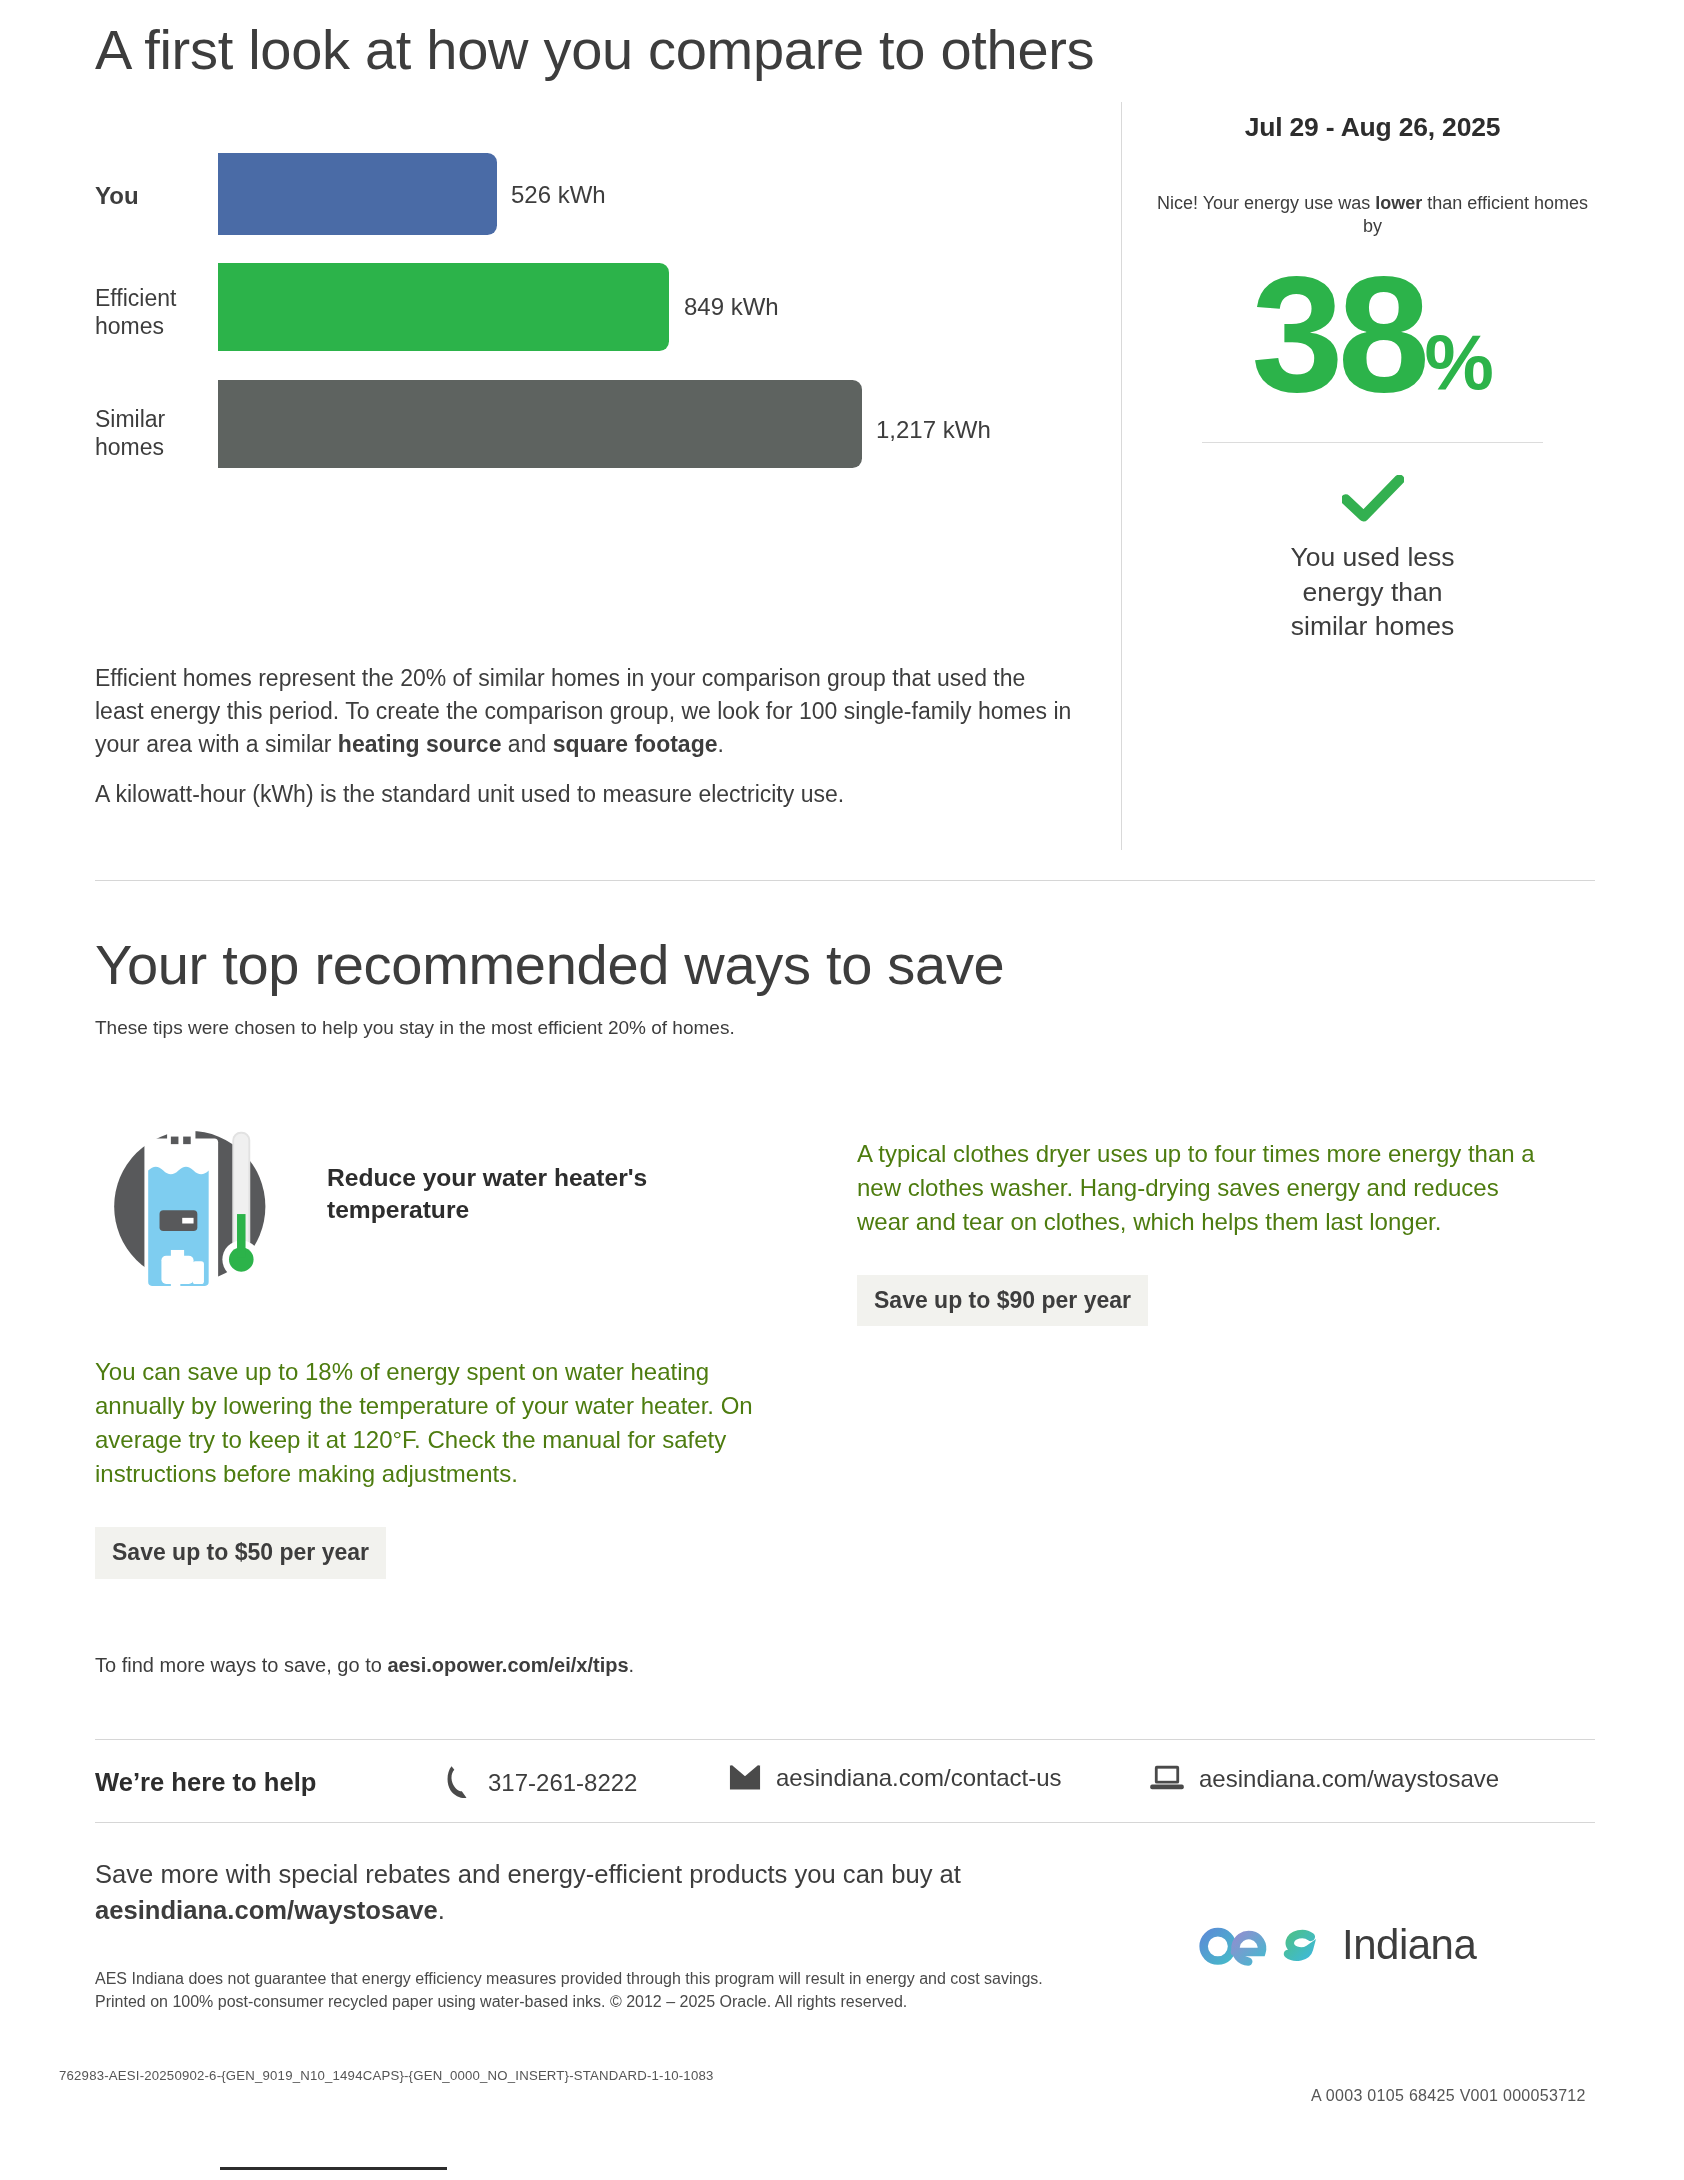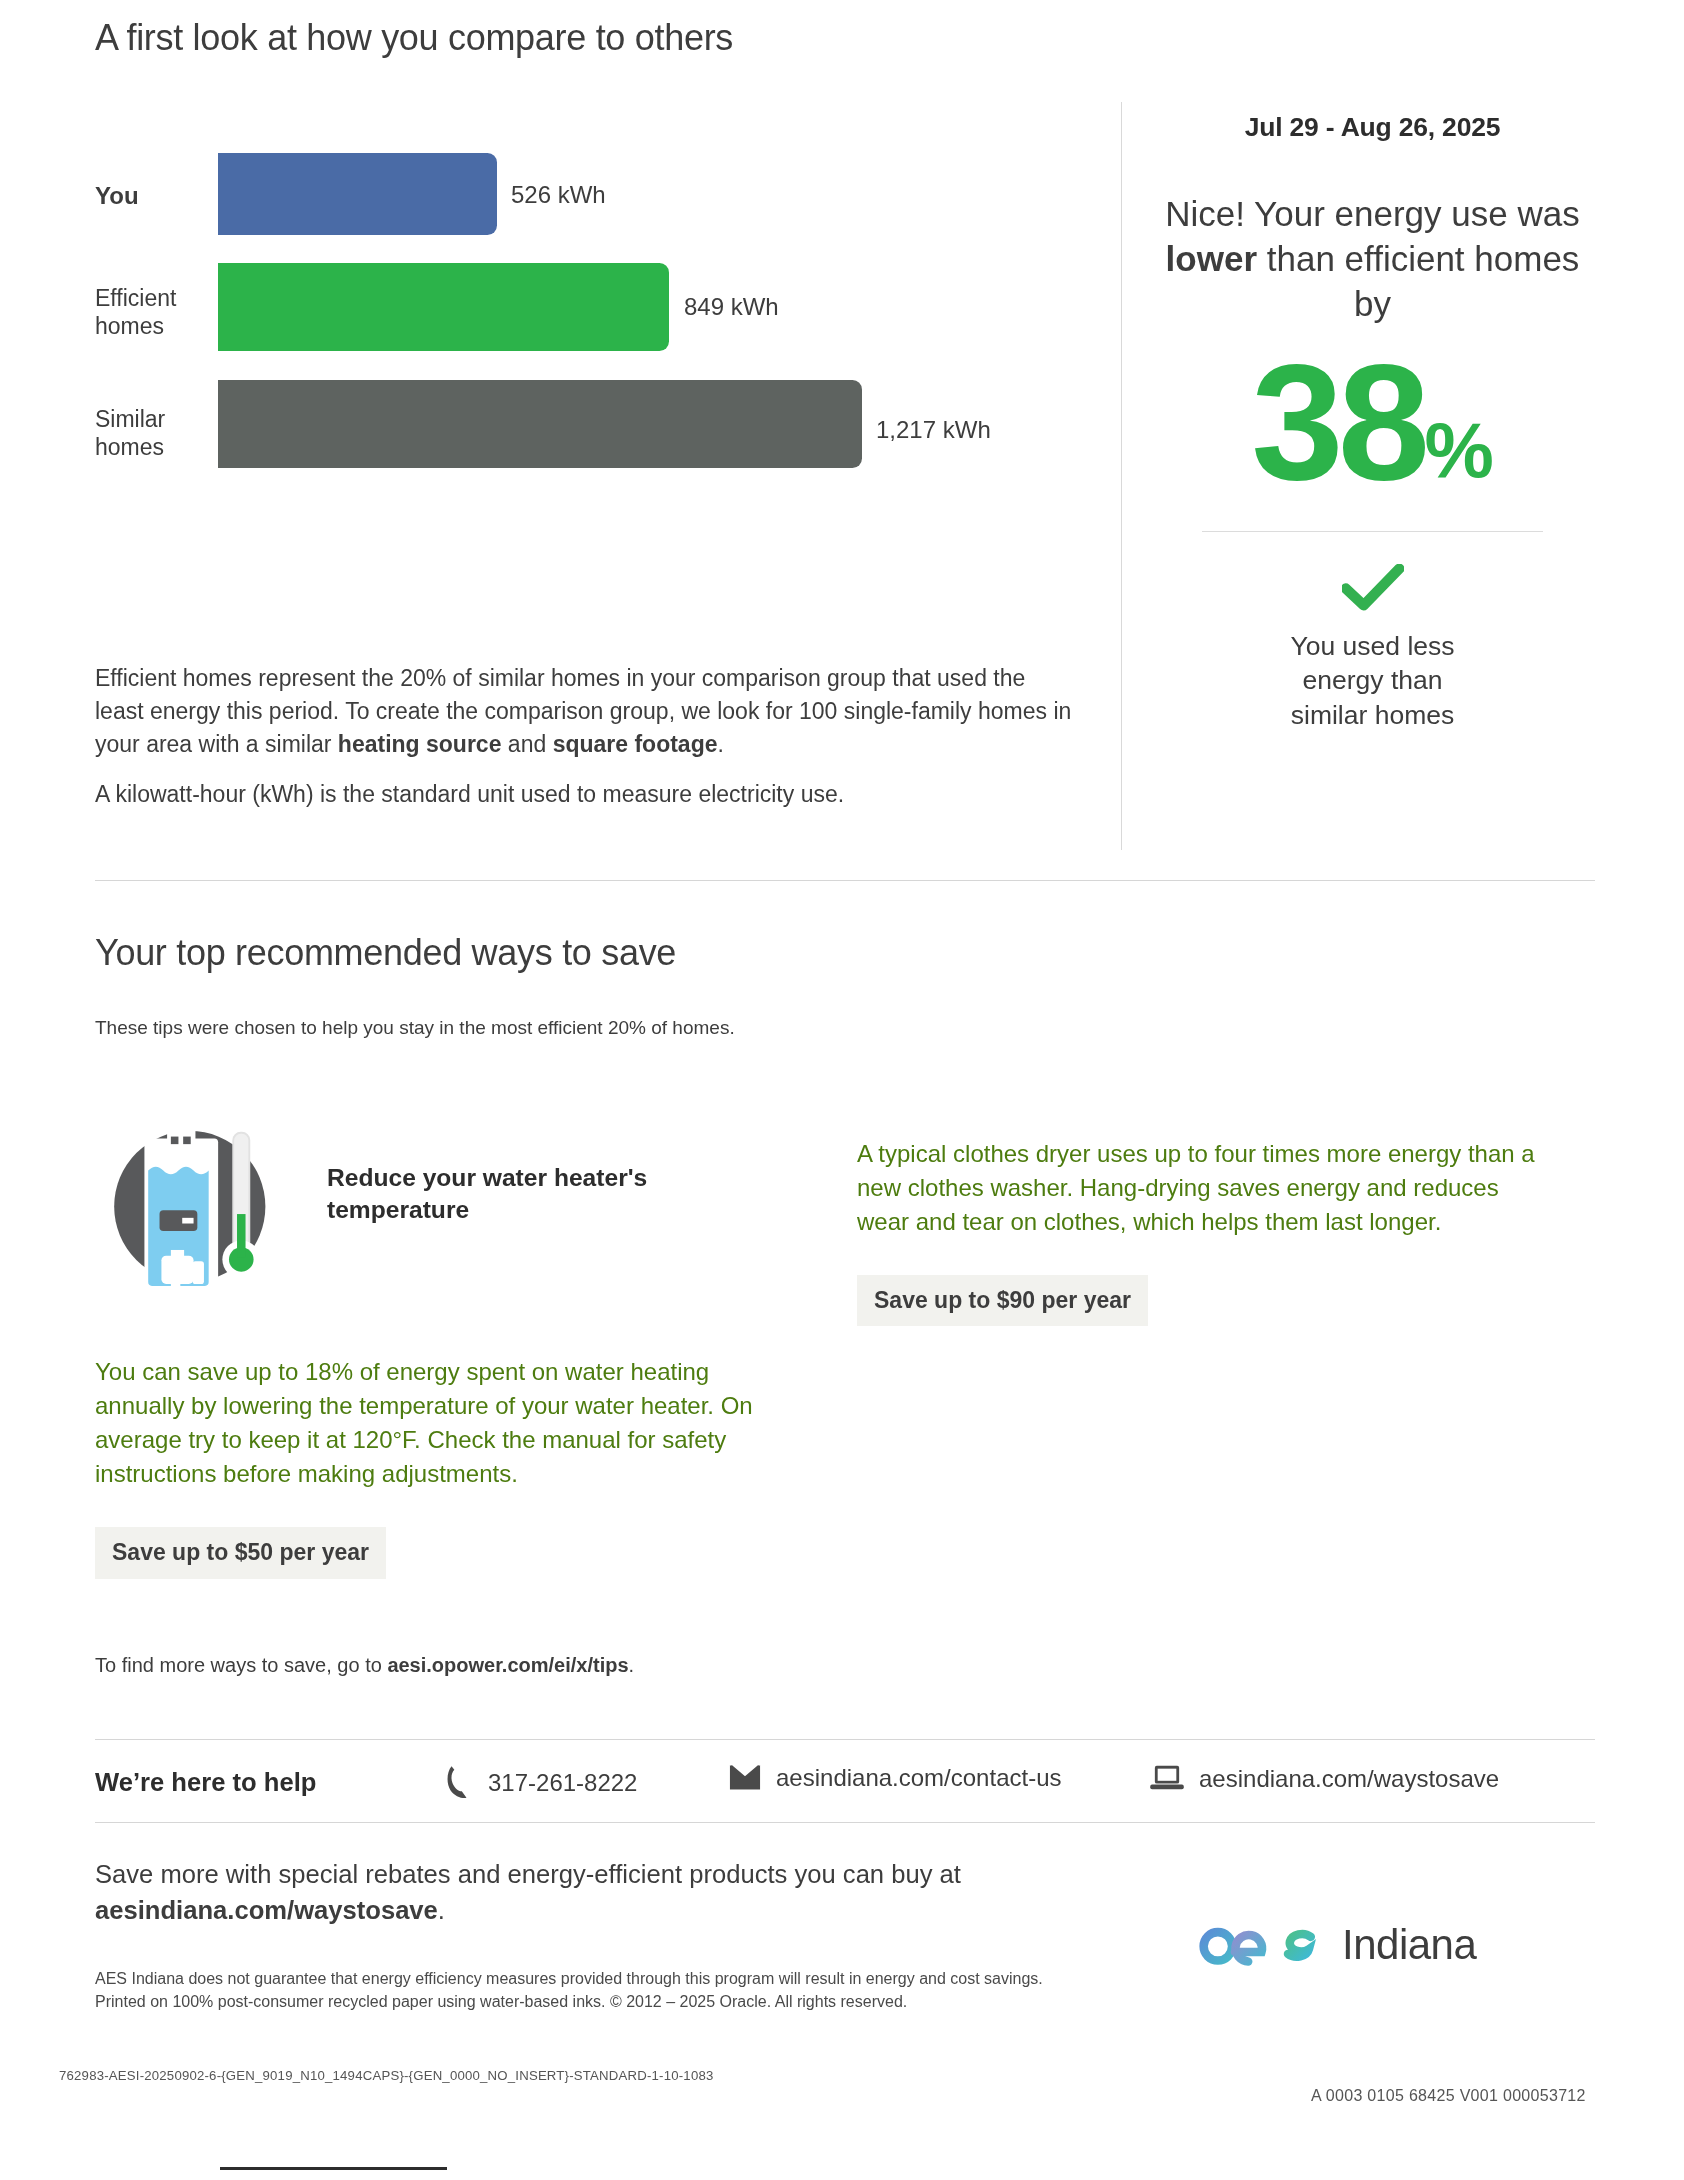--- a/index.html
+++ b/index.html
@@ -10,21 +10,21 @@
     color:#3a3a3a;
     -webkit-font-smoothing:antialiased;
     position:relative;
     overflow:hidden;
   }
   .page{position:relative;width:1685px;height:2180px;}
 
   
   .h1{
     position:absolute;
-    font-size:36px; font-weight:400; color:#3d3d3d;
+    font-size:56px; font-weight:400; color:#3d3d3d;
     letter-spacing:-0.3px;
   }
   #title-compare{left:95px; top:17px;}
   #title-save{left:95px; top:932px;}
 
   .chart{position:absolute; left:95px; top:151px; width:1003px; height:426px;}
   .bar-row{position:relative; width:100%;}
   .bar-label{
     position:absolute; left:0; width:114px;
     font-size:23px; line-height:1.22; color:#3d3d3d;
@@ -61,21 +61,21 @@
     position:absolute; left:1121px; top:102px; width:0.9px; height:748px;
     background:#d9d9d9;
   }
 
   
   .panel{position:absolute; left:1150px; top:112px; width:445px; text-align:center;}
   .panel-date{
     font-size:26.5px; font-weight:bold; color:#2d2d2d; letter-spacing:-0.2px;
   }
   .panel-msg{
-    margin-top:49px; font-size:35px; line-height:1.28; color:#3d3d3d;
+    margin-top:49px; font-size:18px; line-height:1.28; color:#3d3d3d;
   }
   .panel-msg b{font-weight:bold;}
   .panel-pct{
     margin-top:21px;
     color:#2cb34a; font-weight:bold; line-height:0.9;
     display:flex; align-items:flex-end; justify-content:center;
   }
   .panel-pct .num{font-size:166px; letter-spacing:-5.7px;}
   .panel-pct .sym{font-size:78px; padding-bottom:11.4px;}
   .panel-hr{

